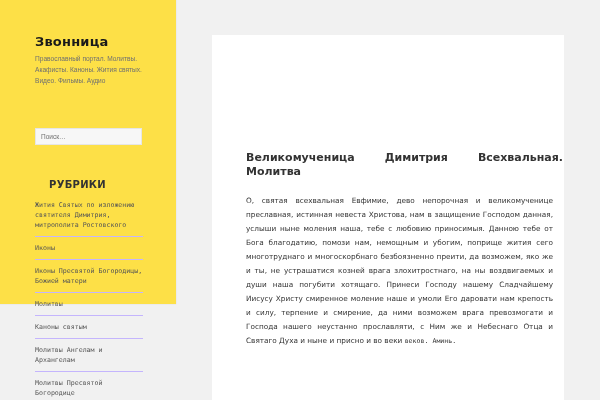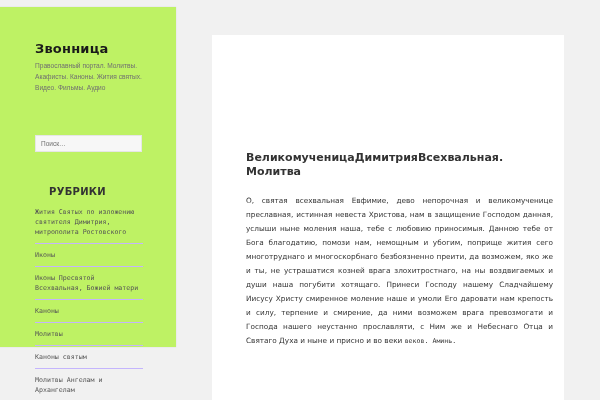--- a/index.html
+++ b/index.html
@@ -7,24 +7,23 @@
       width: 600px; height: 400px; overflow: hidden;
       background: #f1f1f1;
       font-family: "DejaVu Sans", sans-serif;
       color: #333;
     }
     .page { position: relative; width: 600px; height: 400px; }
 
     
     .sidebar {
       position: absolute; left: 0; top: 0;
-      width: 176px; height: 340px;
-      background: #bef264;
+      width: 176px; height: 304px;
+      background: #fde047;
       box-shadow: 0 0 1px rgba(0,0,0,0.15);
-      margin-top: 7px;
     }
     .site-title {
       position: absolute; left: 35px; top: 34px;
       font-size: 13px; font-weight: bold; color: #1a1a1a;
       letter-spacing: 0.2px;
     }
     .site-desc {
       position: absolute; left: 35px; top: 53px; width: 115px;
       font-size: 6.6px; line-height: 11px; color: #707070;
       font-family: "Liberation Sans", sans-serif;
@@ -68,21 +67,21 @@
       position: absolute; left: 246px; top: 68px; width: 300px;
       font-size: 16px; font-weight: bold; line-height: 22px; color: #333;
     }
     .cross { font-weight: normal; font-size: 14px; color: #555; }
     .subtitle {
       position: absolute; left: 246px; top: 151px; width: 317px;
       font-size: 11px; font-weight: bold; line-height: 14px; color: #333;
       text-align: justify; text-align-last: left;
     }
     .subtitle .first-line {
-      display: flex; white-space: nowrap;
+      display: flex; justify-content: space-between; white-space: nowrap;
     }
     .body-text {
       position: absolute; left: 246px; top: 194px; width: 307px;
       font-size: 7.3px; line-height: 14px; color: #333;
       text-align: justify;
     }
     .amen {
       font-family: "DejaVu Sans Mono", monospace;
       font-size: 6.6px;
     }
@@ -96,22 +95,21 @@
     <div class="site-title">Звонница</div>
     <div class="site-desc">Православный портал. Молитвы. Акафисты. Каноны. Жития святых. Видео. Фильмы. Аудио</div>
 
     <input class="search-box" type="search" placeholder="Поиск…" style="">
 
     <h2 class="widget-title">РУБРИКИ</h2>
 
     <ul class="cat-list">
       <li class="cat-item">Жития Святых по изложению святителя Димитрия, митрополита Ростовского</li>
       <li class="cat-item">Иконы</li>
-      <li class="cat-item">Иконы Пресвятой Всехвальная, Божией матери</li>
-      <li class="cat-item">Каноны</li>
+      <li class="cat-item">Иконы Пресвятой Богородицы, Божией матери</li>
       <li class="cat-item">Молитвы</li>
       <li class="cat-item">Каноны святым</li>
       <li class="cat-item">Молитвы Ангелам и Архангелам</li>
       <li class="cat-item">Молитвы Пресвятой Богородице</li>
 
     </ul>
   </aside>
 
   <main class="card"></main>
 

